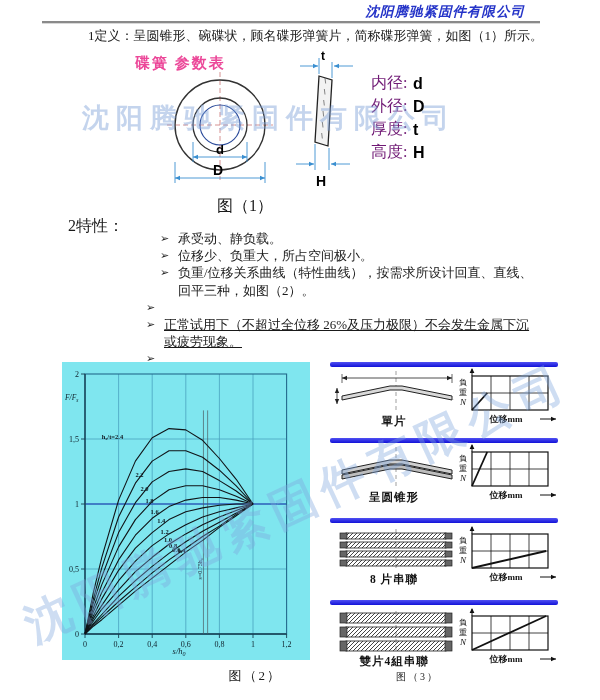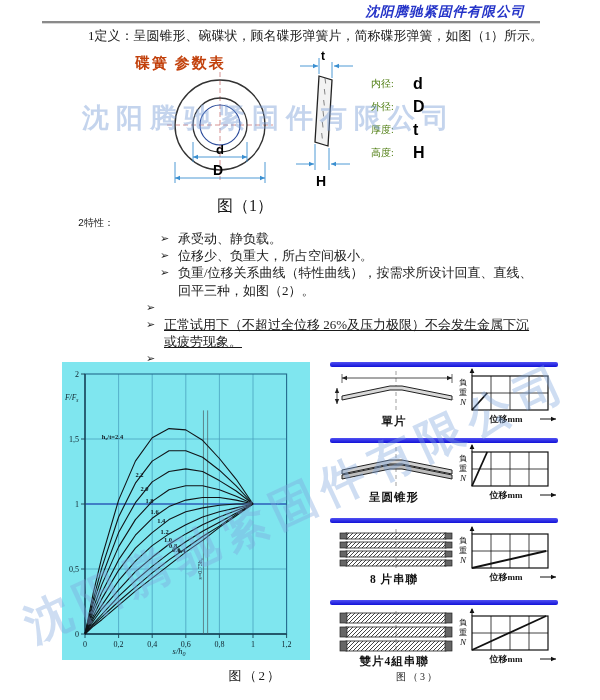--- a/index.html
+++ b/index.html
@@ -16,29 +16,29 @@
     color:#2534c8;font-weight:bold;font-style:italic;
     font-size:13.5px;letter-spacing:1px;white-space:nowrap;
   }
   #header-rule{left:42px;top:21px;width:498px;height:2px;background:#8a8a8a;border-bottom:1px solid #d8d8d8;}
 
   
   #definition{left:88px;top:27px;width:470px;font-size:13px;line-height:17px;}
 
   
   #figure1{left:115px;top:50px;width:350px;height:150px;}
-  #fig1-title{position:absolute;left:20px;top:4px;font-weight:bold;font-size:15px;letter-spacing:2px;color:#c2410c;}
+  #fig1-title{position:absolute;left:20px;top:4px;font-weight:bold;font-size:15px;letter-spacing:2px;color:#ec4899;}
   #fig1-params{position:absolute;left:256px;top:22px;}
   .param-row{height:23px;display:flex;align-items:center;}
-  .param-name{font-size:10px;color:#4d7c0f;width:42px;}
+  .param-name{font-size:16px;color:#701a75;width:42px;}
   .param-sym{font-family:"Liberation Sans",sans-serif;font-weight:bold;font-size:16px;color:#000;}
   #fig1-caption{left:205px;top:196px;width:80px;text-align:center;font-size:16px;}
 
   
-  #features-heading{left:78px;top:216px;font-size:10px;font-family:Liberation Mono, monospace;}
+  #features-heading{left:68px;top:216px;font-size:16px;}
   #bullets{left:60px;top:230px;width:480px;font-size:13px;line-height:17.2px;}
   .bullet{display:flex;}
   .bullet.ind1{margin-left:100px;}
   .bullet.ind0{margin-left:86px;}
   .bullet .m{width:18px;flex:0 0 18px;color:#222;font-family:"DejaVu Sans",sans-serif;font-size:11px;}
   .bullet .t{white-space:pre-wrap;}
   .bullet .t.u{text-decoration:underline;}
 
   
   #fig2-wrap{left:62px;top:362px;width:248px;height:298px;z-index:1;}

